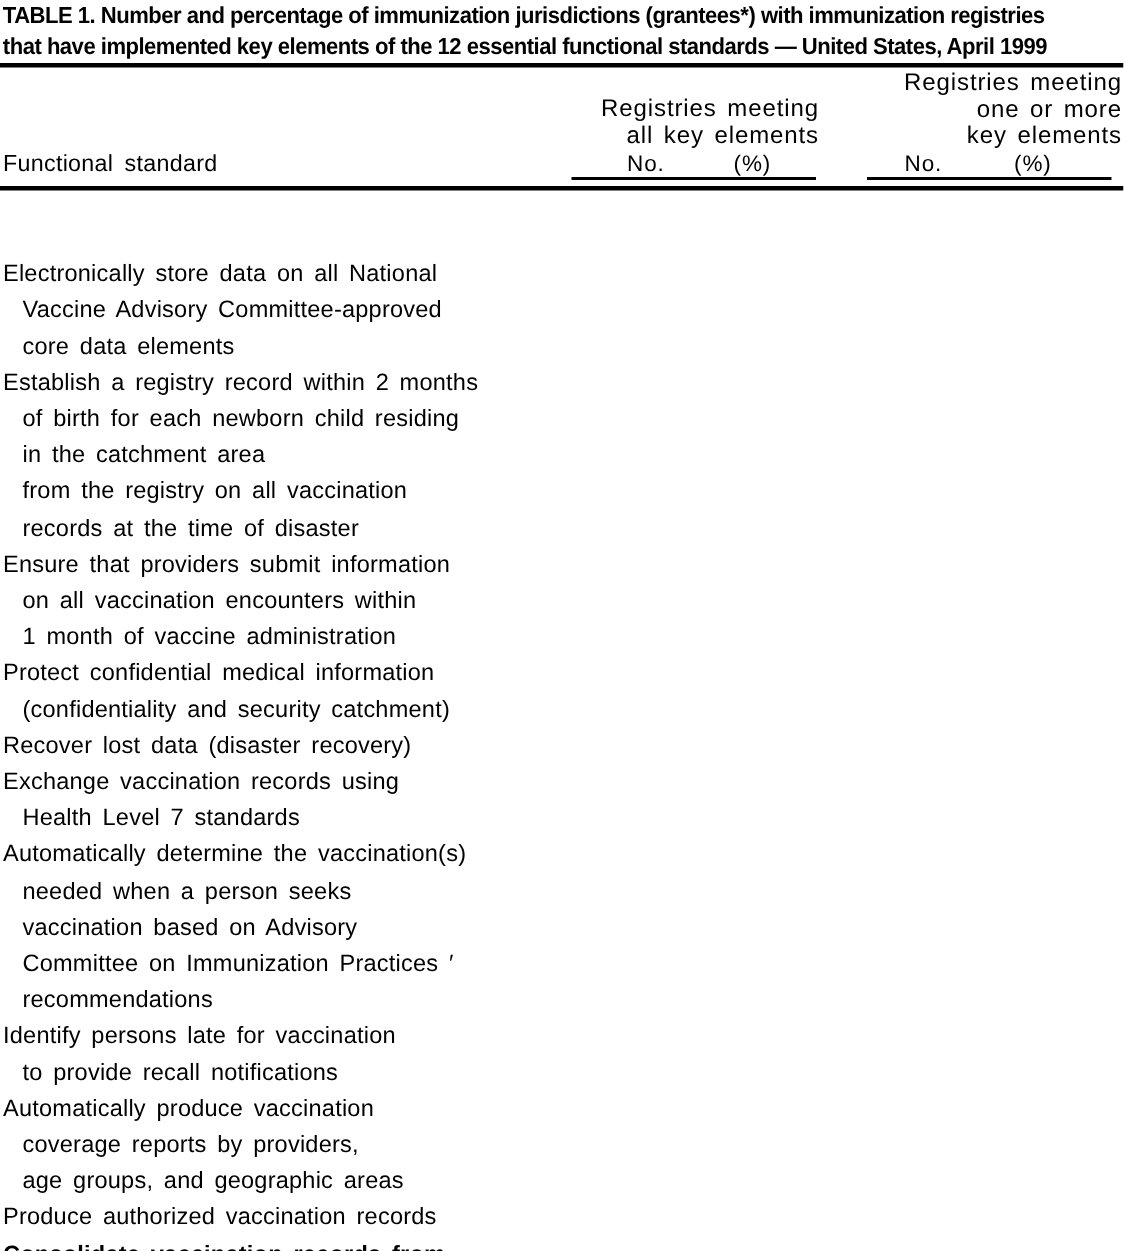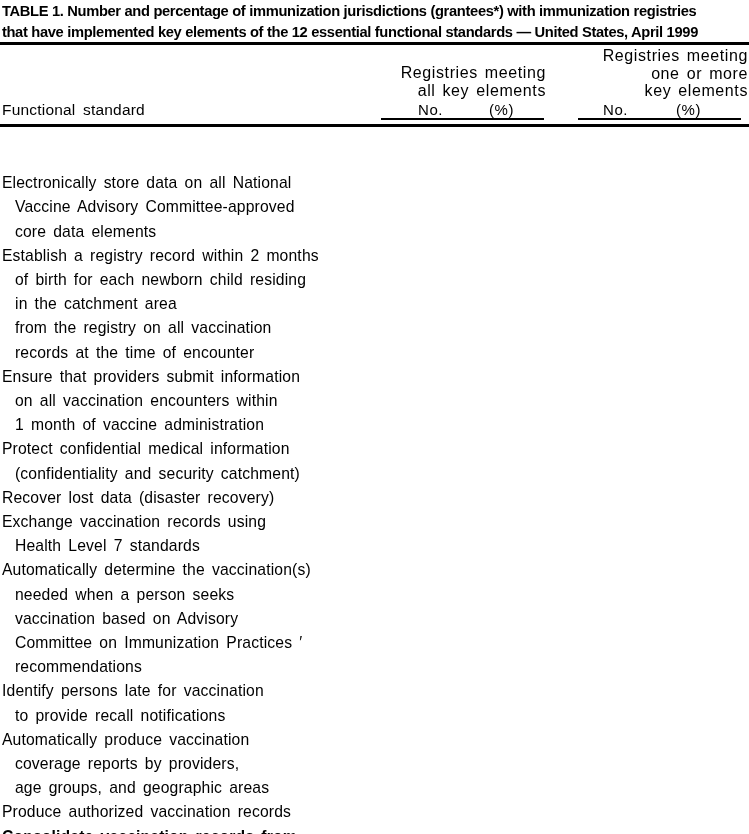--- a/index.html
+++ b/index.html
@@ -158,21 +158,21 @@
   <div class="tbody" id="tbody">
       <div class="row">
         <div class="row-label"><span class="first" style="display: block; margin-top: 44px;">Electronically  store  data  on  all  National</span><span class="cont" style="display: block;">Vaccine  Advisory  Committee-approved</span><span class="cont" style="display: block;">core  data  elements</span></div>
         <div class="vals"></div>
       </div>
       <div class="row">
         <div class="row-label"><span class="first" style="display: block;">Establish  a  registry  record  within  2  months</span><span class="cont" style="display: block;">of  birth  for  each  newborn  child  residing</span><span class="cont" style="display: block;">in  the  catchment  area</span></div>
         <div class="vals"></div>
       </div>
       <div class="row">
-        <div class="row-label"><span class="cont" style="display: block;">from  the  registry  on  all  vaccination</span><span class="cont" style="display: block;">records  at  the  time  of  encounter</span></div>
+        <div class="row-label"><span class="cont" style="display: block;">from  the  registry  on  all  vaccination</span><span class="cont" style="display: block;">records  at  the  time  of  disaster</span></div>
         <div class="vals"></div>
       </div>
       <div class="row">
         <div class="row-label"><span class="first" style="display: block;">Ensure  that  providers  submit  information</span><span class="cont" style="display: block;">on  all  vaccination  encounters  within</span><span class="cont" style="display: block;">1  month  of  vaccine  administration</span></div>
         <div class="vals"></div>
       </div>
       <div class="row">
         <div class="row-label"><span class="first" style="display: block;">Protect  confidential  medical  information</span><span class="cont" style="display: block;">(confidentiality  and  security  catchment)</span></div>
         <div class="vals"></div>
       </div>

